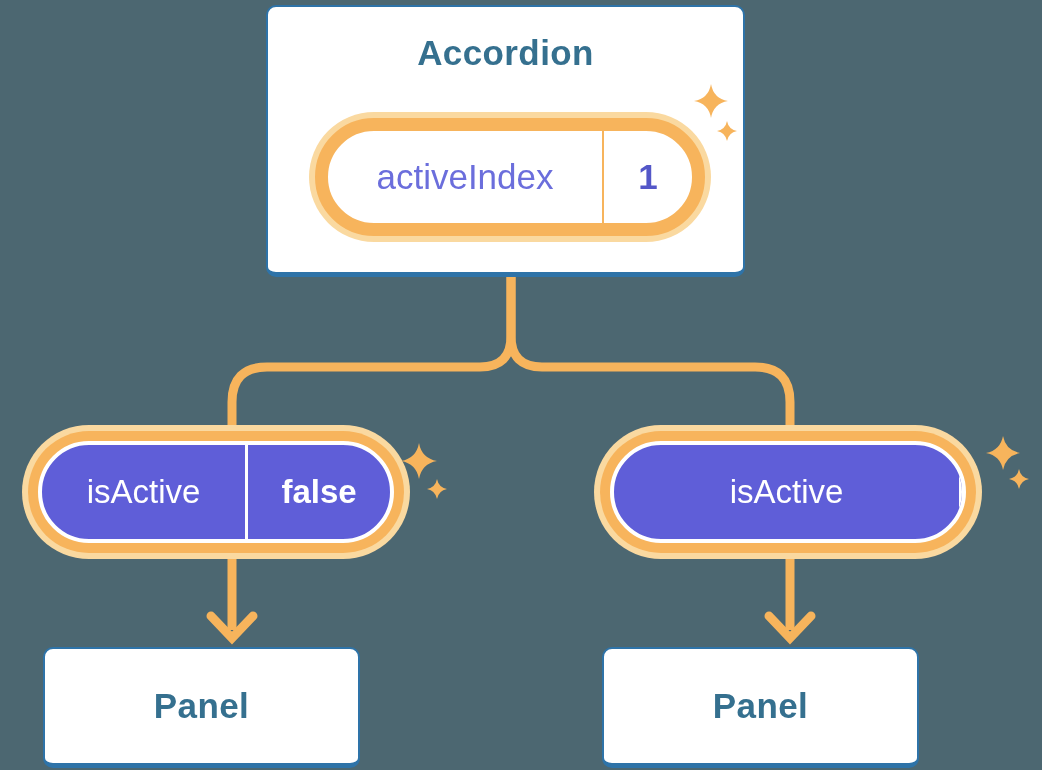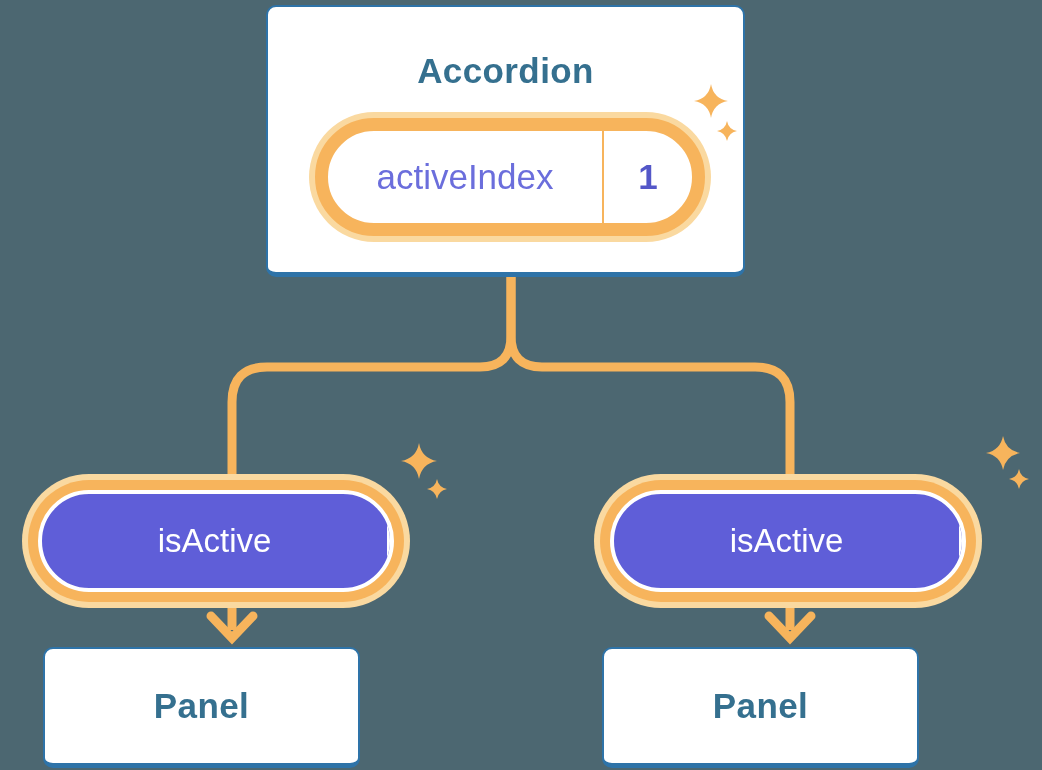--- a/index.html
+++ b/index.html
@@ -30,21 +30,21 @@
     border-bottom:5px solid var(--card-border);
     border-radius:10px;
     z-index:2;
   }
   .root-card{left:266px;top:5px;width:479px;height:272px;}
   .card-title{
     width:100%;text-align:center;
     color:var(--heading-text);
     font-size:35px;font-weight:600;letter-spacing:.4px;
   }
-  .root-card .card-title{padding-top:44px;}
+  .root-card .card-title{padding-top:26px;}
 
   .panel-card{top:647px;width:317px;height:121px;display:flex;align-items:center;justify-content:center;}
   .panel-card.left{left:43px;}
   .panel-card.right{left:602px;}
 
   
   .root-pill{
     position:absolute;left:47px;top:111px;width:390px;height:118px;
     background:var(--card-fill);
     border:13px solid var(--accent-orange);
@@ -58,21 +58,21 @@
     color:var(--state-label);font-size:35px;font-weight:400;
   }
   .root-pill .pill-divider{width:2px;background:var(--accent-orange);}
   .root-pill .pill-value{
     width:88px;display:flex;align-items:center;justify-content:center;
     color:var(--state-value);font-size:35px;font-weight:700;
   }
 
   
   .child-pill{
-    position:absolute;top:490px;width:356px;height:102px;
+    position:absolute;top:441px;width:356px;height:102px;
     background:var(--pill-purple);
     border:4px solid var(--pill-text);
     border-radius:999px;
     box-shadow:0 0 0 10px var(--accent-orange),0 0 0 16px var(--accent-orange-glow);
     display:flex;align-items:stretch;
     overflow:hidden;
     z-index:3;
   }
   .child-pill.left{left:38px;}
   .child-pill.right{left:610px;}
@@ -109,20 +109,21 @@
     <div class="root-pill">
       <div class="pill-label">activeIndex</div>
       <div class="pill-divider"></div>
       <div class="pill-value">1</div>
     </div>
   </div>
 
   <div class="child-pill left">
     <div class="pill-label">isActive</div>
     <div class="pill-divider"></div>
+    <div class="pill-value">false</div>
   </div>
 
   <div class="child-pill right">
     <div class="pill-label">isActive</div>
     <div class="pill-divider"></div>
   </div>
 
   <div class="card panel-card left">
     <div class="card-title">Panel</div>
   </div>

